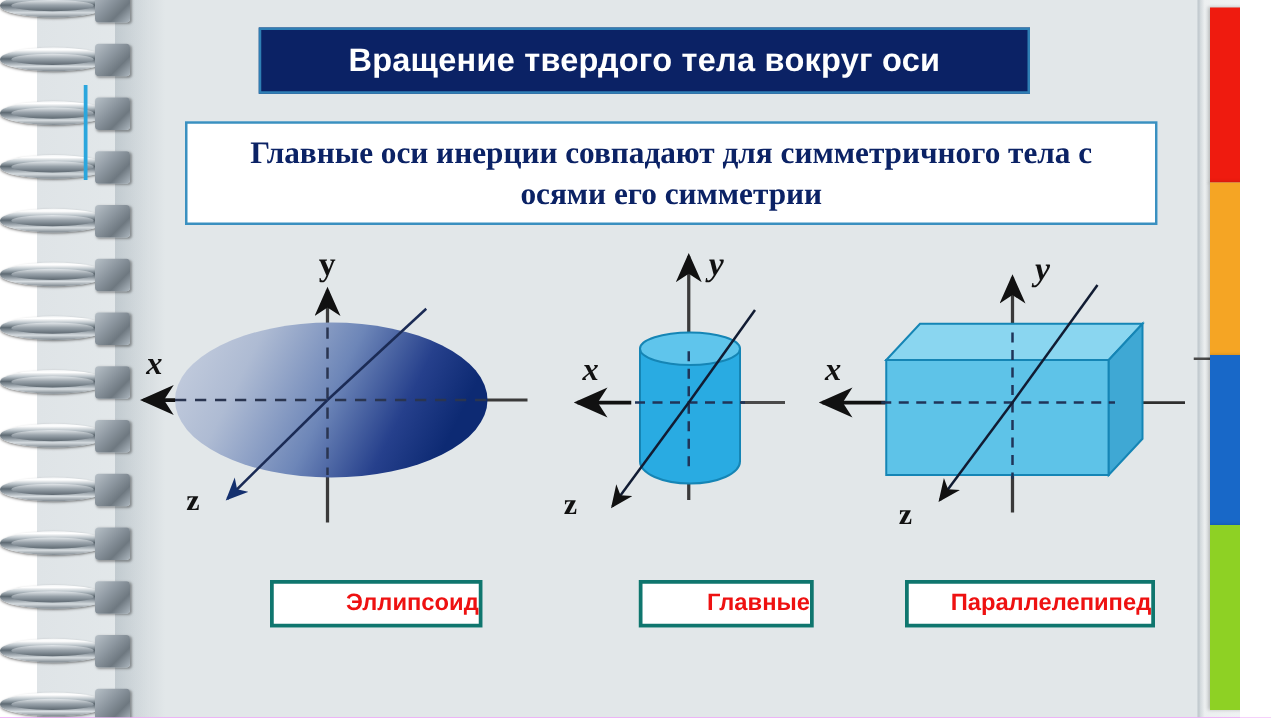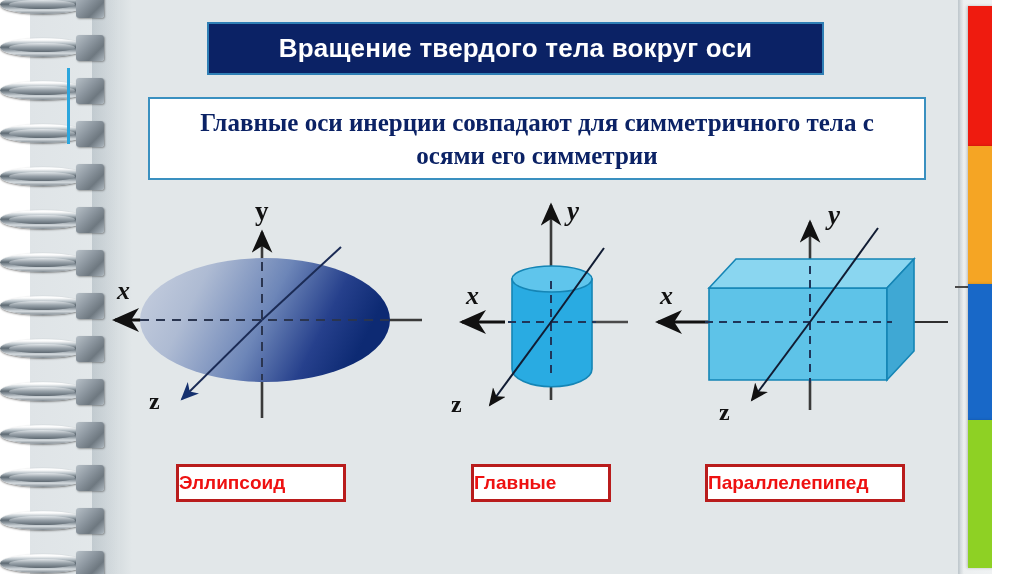--- a/index.html
+++ b/index.html
@@ -158,36 +158,37 @@
   }
   .lbl-x { font-style: italic; font-size: 26px; }
   .lbl-y-plain { font-style: normal; font-size: 27px; }
   .lbl-y-ital  { font-style: italic; font-size: 27px; }
   .lbl-z { font-style: normal; font-size: 24px; }
 
   
   .caption {
     position: absolute;
     background: #ffffff;
-    border: 3px solid #b91c1c;
+    border: 3px solid #0f766e;
     box-sizing: border-box;
     display: flex;
     align-items: center;
-    justify-content: flex-start;
+    justify-content: flex-end;
     height: 38px;
+    margin-left: 40px;
   }
   .caption span {
     color: #ee1111;
     font-weight: 700;
     font-size: 19px;
     font-family: "Liberation Sans", sans-serif;
   }
   .cap-1 { left: 176px; top: 464px; width: 170px; }
   .cap-2 { left: 471px; top: 464px; width: 140px; }
-  .cap-3 { left: 705px; top: 464px; width: 200px; }
+  .cap-3 { left: 684px; top: 464px; width: 200px; }
 </style>
 </head>
 <body>
 
 <div id="slide">
 
   <div class="paper"></div>
   <div class="paper-shade"></div>
   <div class="paper-edge-right"></div>
   <div class="hairline-right"></div>

